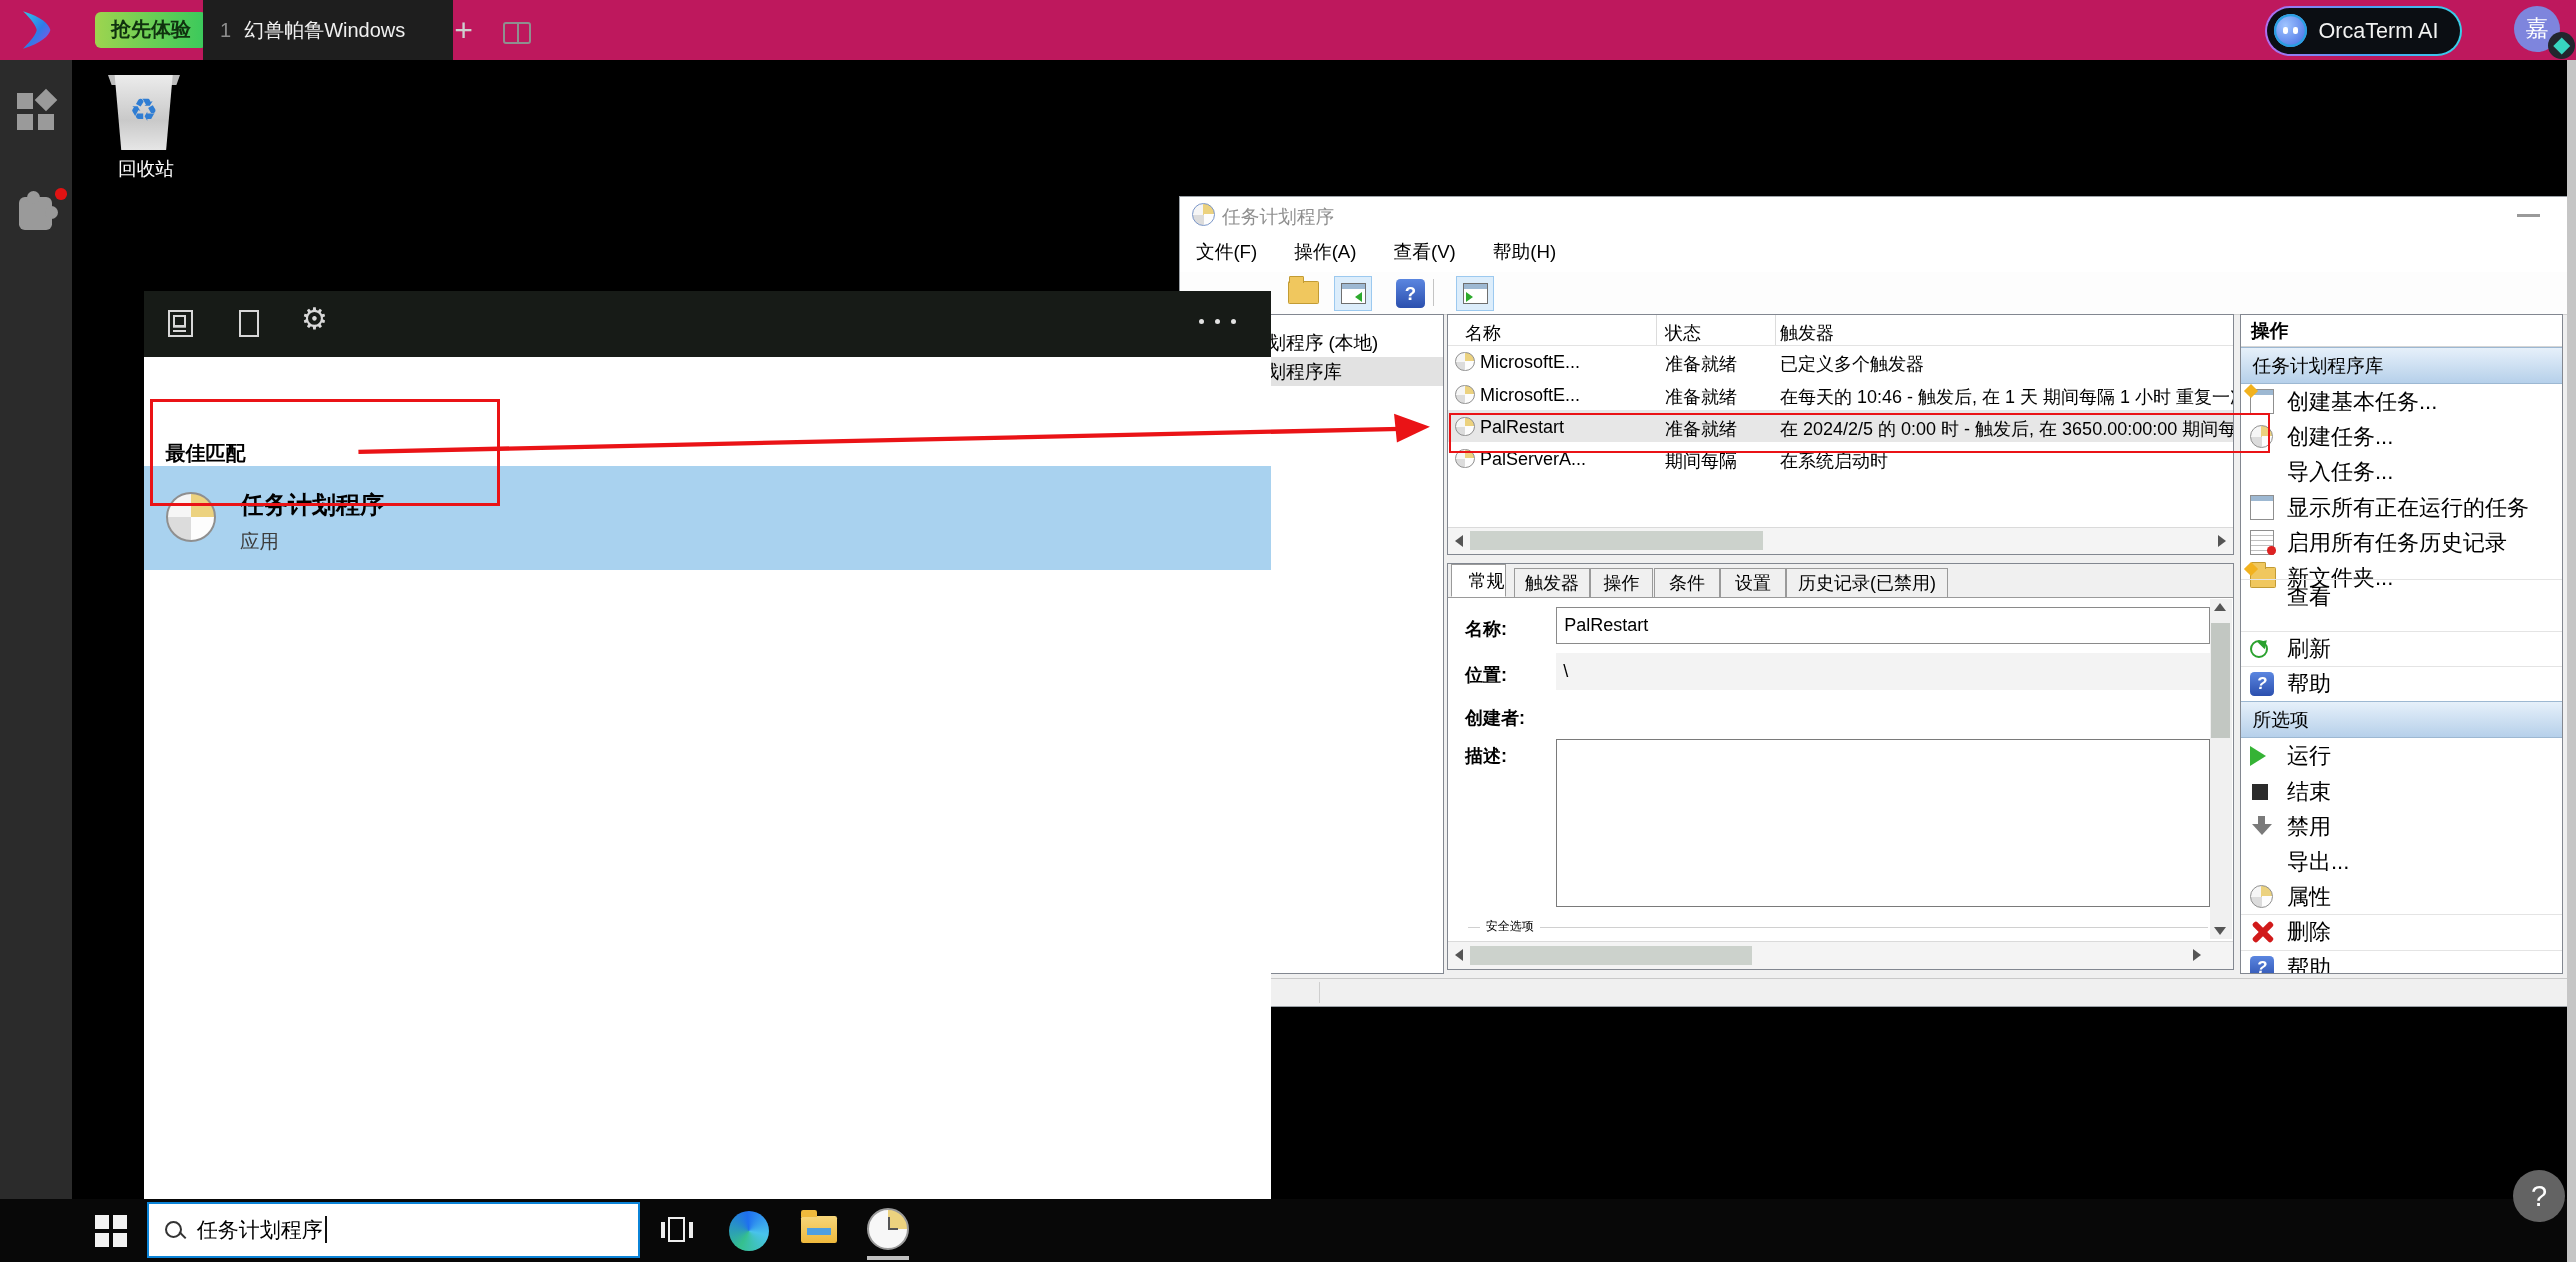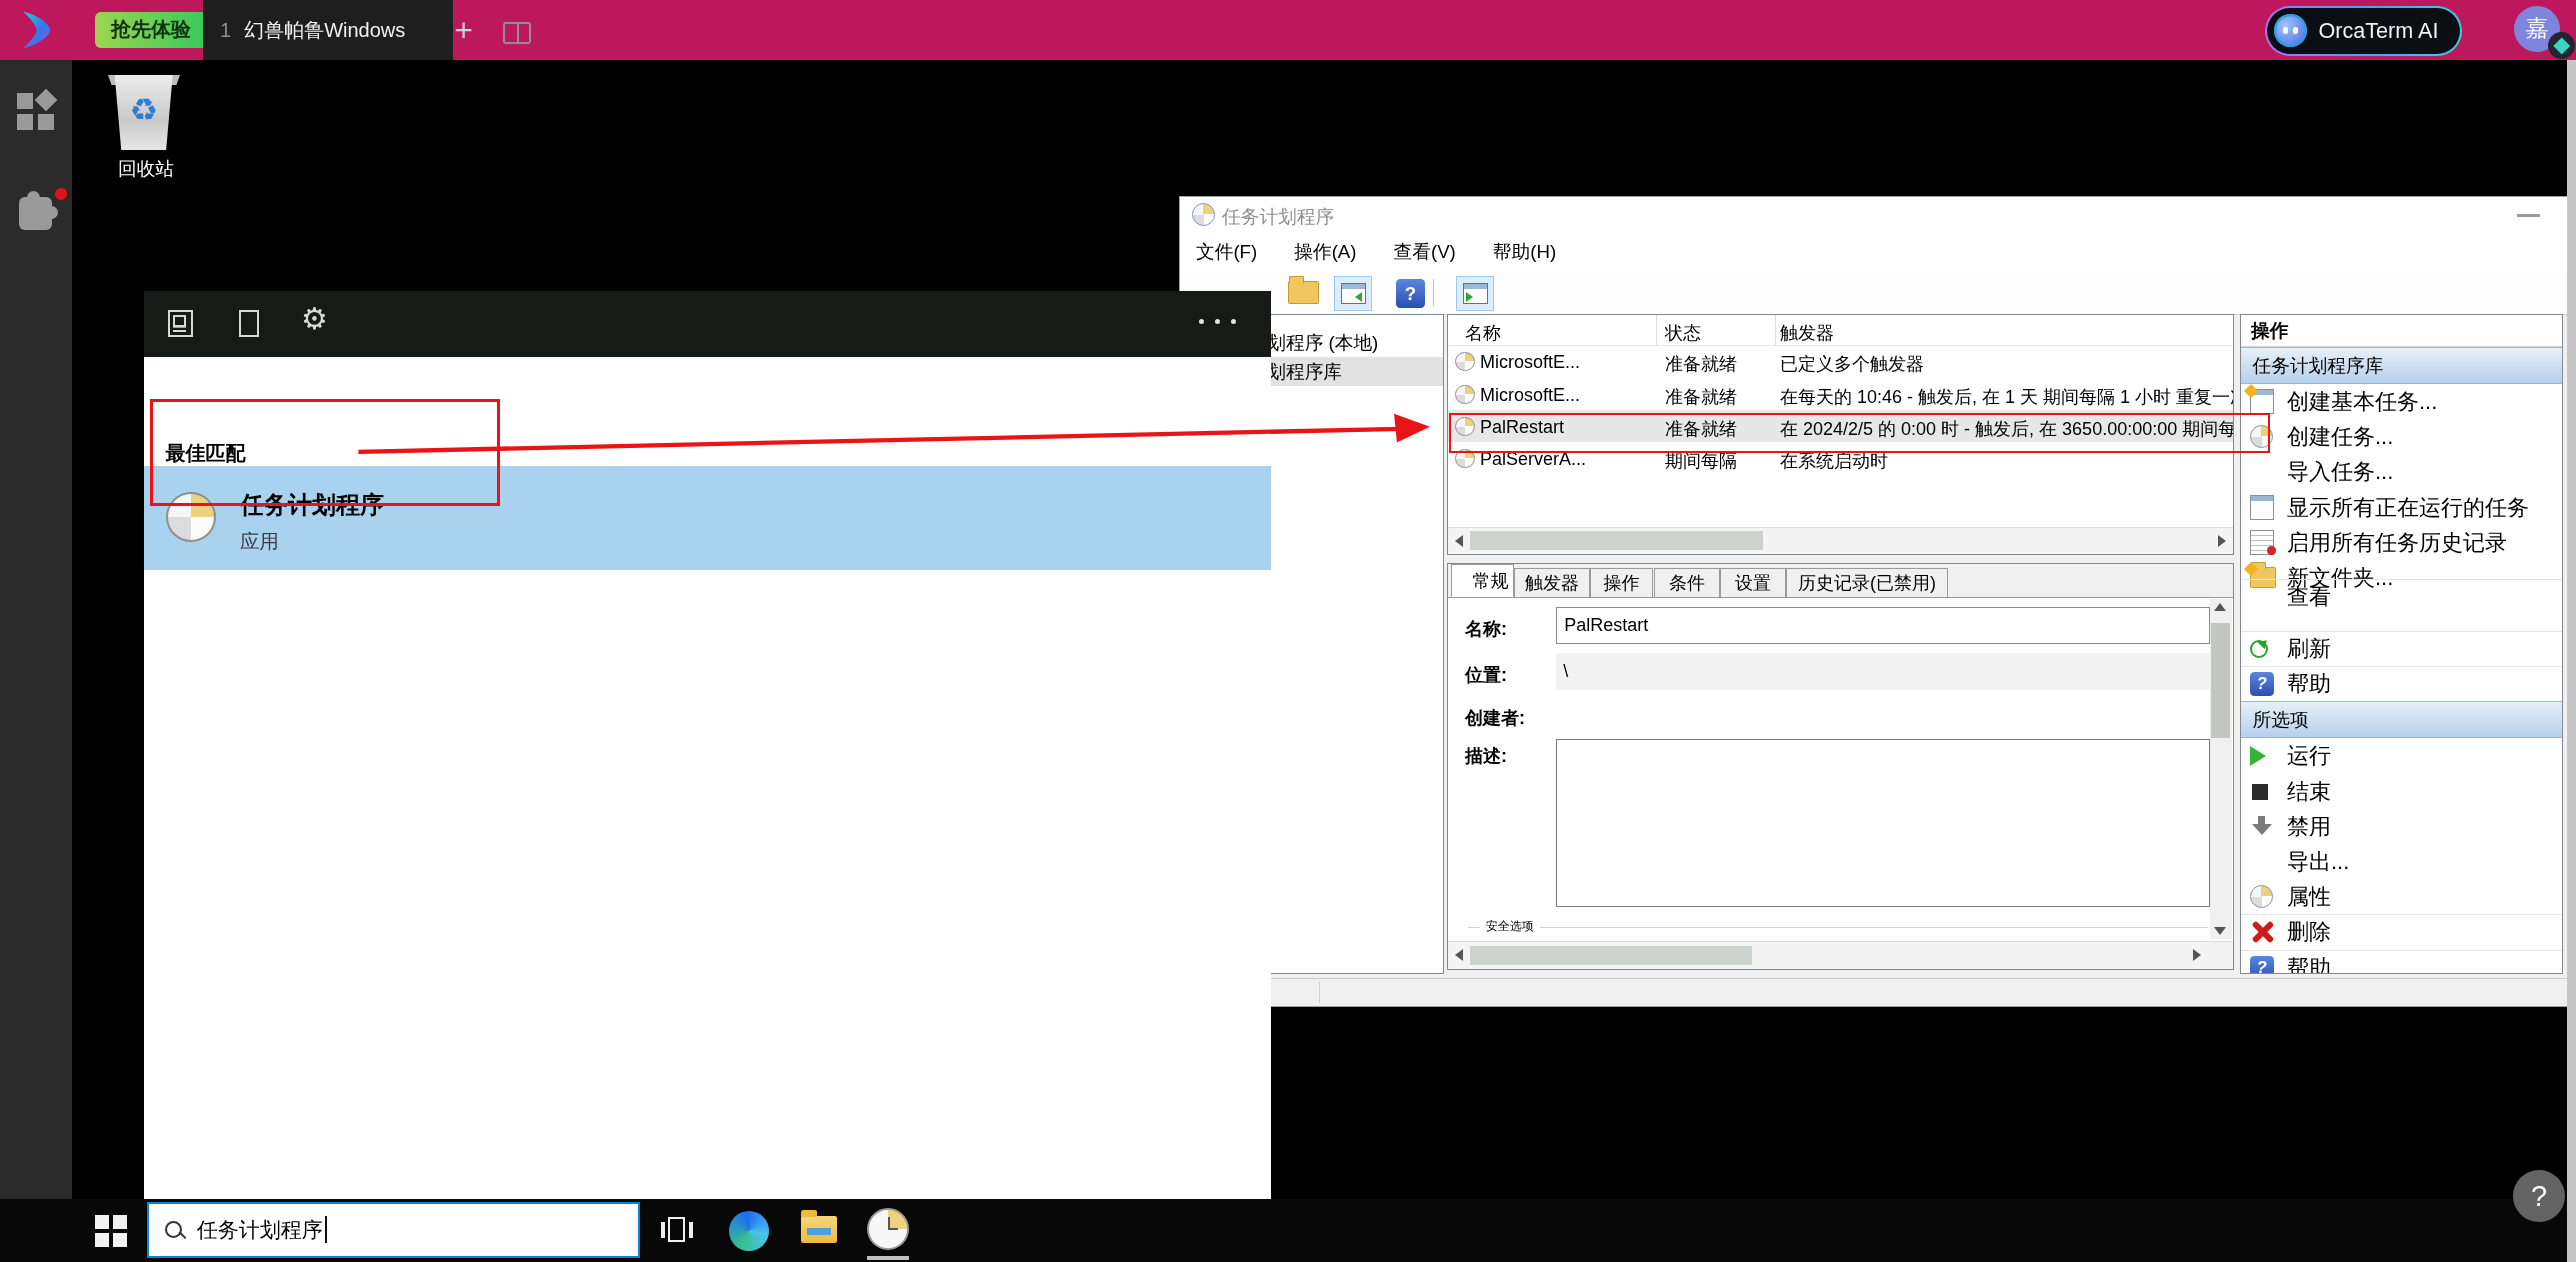--- a/index.html
+++ b/index.html
@@ -338,21 +338,21 @@
       </div>
       <div class="hscroll">
         <i class="tri tri-l" style="left:7.2px;top:6.5px;"></i>
         <div class="hthumb" style="left:21.6px;width:293px;"></div>
         <i class="tri tri-r" style="right:7.2px;top:6.5px;"></i>
       </div>
     </div>
 
     <div class="abs detail">
       <div class="tabs">
-        <div class="tab-item active" style="left:2.9px;width:63px;padding-left:16px;">常规</div>
+        <div class="tab-item active" style="left:2.9px;width:55px;padding-left:16px;">常规</div>
         <div class="tab-item" style="left:66px;width:76px;">触发器</div>
         <div class="tab-item" style="left:142px;width:63px;">操作</div>
         <div class="tab-item" style="left:206px;width:66px;">条件</div>
         <div class="tab-item" style="left:272px;width:66px;">设置</div>
         <div class="tab-item" style="left:338px;width:162px;">历史记录(已禁用)</div>
       </div>
       <span class="flabel" style="top:53px;">名称:</span>
       <div class="finput" style="top:43px;height:37px;">PalRestart</div>
       <span class="flabel" style="top:99px;">位置:</span>
       <div class="fstrip" style="top:89px;height:37px;">\</div>

